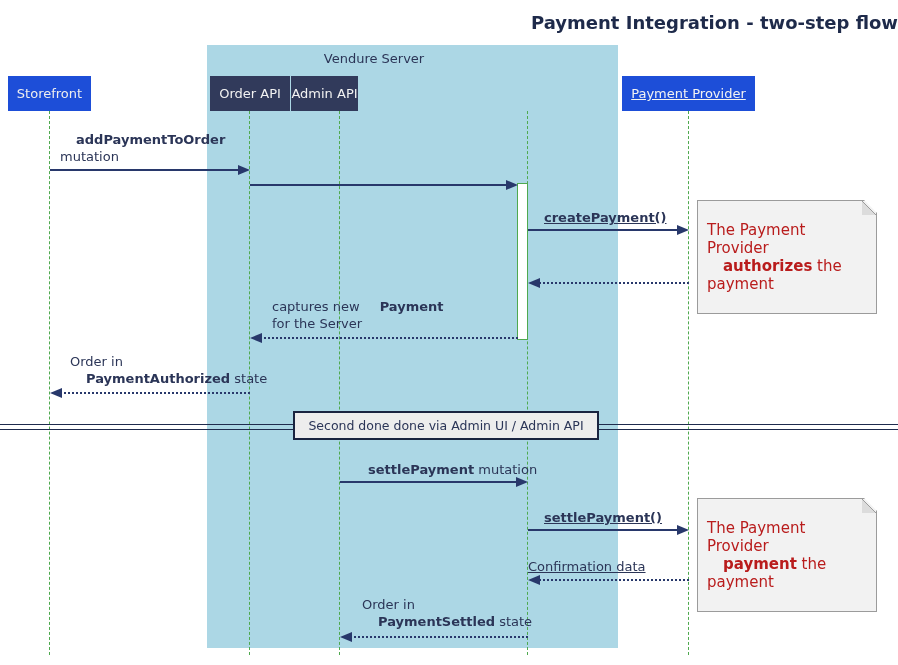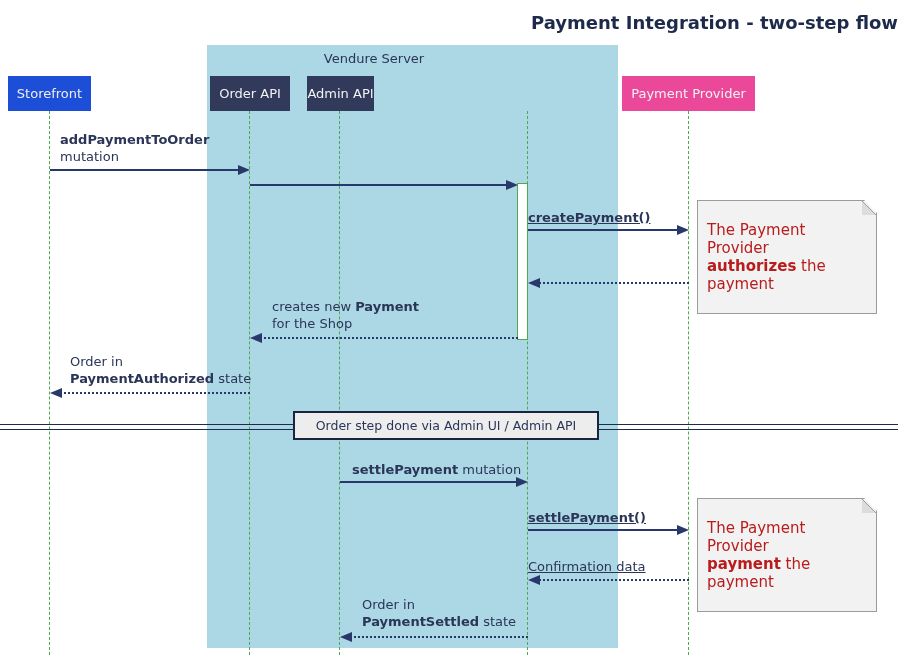--- a/index.html
+++ b/index.html
@@ -24,42 +24,42 @@
     position:absolute; top:111px; height:544px; width:0;
     border-left:1px dashed #4fa94f; z-index:2;
   }
   .participant {
     position:absolute; top:76px; height:35px; z-index:5;
     display:flex; align-items:center; justify-content:center;
     font-size:13px; color:#f2f2f2;
   }
   .p-navy { background:#313a5b; }
   .p-gray { background:#1d4ed8; color:#eeeeee; }
-  .p-teal { background:#ec4899; }
+  .p-teal { background:#1d4ed8;text-decoration:underline; }
   .activation {
     position:absolute; left:517px; top:183px; width:9px; height:155px;
     background:#ffffff; border:1px solid #4fa94f; z-index:3;
   }
   .msg { position:absolute; height:10px; z-index:4; }
   .msg .shaft { position:absolute; top:4px; border-top:2px solid #28386b; }
   .msg.right .shaft { left:0; right:6px; }
   .msg.left  .shaft { left:6px; right:0; }
   .msg.dotted .shaft { border-top-style:dotted; }
   .msg::after {
     content:""; position:absolute; top:0; width:0; height:0;
     border-top:5px solid transparent; border-bottom:5px solid transparent;
   }
   .msg.right::after { right:0; border-left:12px solid #28386b; }
   .msg.left::after  { left:0;  border-right:12px solid #28386b; }
   .mlabel {
     position:absolute; font-size:13px; line-height:17px;
     color:#2b3557; white-space:nowrap; z-index:4;
   }
   .center { text-align:left;text-decoration:underline; }
-  .b { font-weight:bold; }
+  .b { font-weight:bold;margin-left:16px; }
   .note {
     position:absolute; width:160px; background:#f2f2f2;
     border:1px solid #9b9b9b; padding:20px 9px;
     font-size:15px; line-height:18px; color:#b91c1c; z-index:5;
     clip-path: polygon(0 0, calc(100% - 13px) 0, 100% 13px, 100% 100%, 0 100%);
   }
   .note .fold { position:absolute; top:0; right:0; z-index:6; }
   .divider-lines {
     position:absolute; left:0; top:424px; width:898px; height:4px;
     border-top:1px solid #1f2b4d; border-bottom:1px solid #1f2b4d; z-index:2;
@@ -121,22 +121,22 @@
   <div class="msg left dotted" style="left:340px; top:632px; width:188px">
       <div class="shaft"></div>
     </div>
 
   <div class="mlabel" style="left:60px; top:131px">
     <div><span class="b">addPaymentToOrder</span></div>
     <div>mutation</div>
   </div>
   <div class="mlabel center b" style="left:528px; top:209px; width:161px">createPayment()</div>
   <div class="mlabel" style="left:272px; top:298px">
-    <div><span>creates new </span><span class="b">Payment</span></div>
-    <div>for the Shop</div>
+    <div><span>captures new </span><span class="b">Payment</span></div>
+    <div>for the Server</div>
   </div>
   <div class="mlabel" style="left:70px; top:353px">
     <div>Order in</div>
     <div><span class="b">PaymentAuthorized</span><span> state</span></div>
   </div>
   <div class="mlabel" style="left:352px; top:461px">
     <span class="b">settlePayment</span><span> mutation</span>
   </div>
   <div class="mlabel center b" style="left:528px; top:509px; width:161px">settlePayment()</div>
   <div class="mlabel center" style="left:528px; top:558px; width:161px">Confirmation data</div>
@@ -144,21 +144,21 @@
     <div>Order in</div>
     <div><span class="b">PaymentSettled</span><span> state</span></div>
   </div>
 
   <div class="participant p-gray" style="left:8px;   width:83px">
       <span>Storefront</span>
     </div>
   <div class="participant p-navy" style="left:210px; width:80px">
       <span>Order API</span>
     </div>
-  <div class="participant p-navy" style="left:307px; width:67px">
+  <div class="participant p-navy" style="left:291px; width:67px">
       <span>Admin API</span>
     </div>
   <div class="participant p-teal" style="left:622px; width:133px">
       <span>Payment Provider</span>
     </div>
 
   <div class="note" style="left:697px; top:200px">
     <svg class="fold" width="14" height="14">
         <path d="M0 0 L14 14 L0 14 Z" fill="#dcdcdc"></path>
         <path d="M0 0 L14 14" stroke="#9b9b9b" fill="none"></path>
@@ -169,16 +169,16 @@
   <div class="note" style="left:697px; top:498px">
     <svg class="fold" width="14" height="14">
         <path d="M0 0 L14 14 L0 14 Z" fill="#dcdcdc"></path>
         <path d="M0 0 L14 14" stroke="#9b9b9b" fill="none"></path>
       </svg>
     <div>The Payment Provider</div>
     <div><span class="b">payment</span><span> the payment</span></div>
   </div>
 
   <div class="divider-box">
-    <span>Order step done via Admin UI / Admin API</span>
+    <span>Second done done via Admin UI / Admin API</span>
   </div>
 
 </div>
 
 </body></html>

